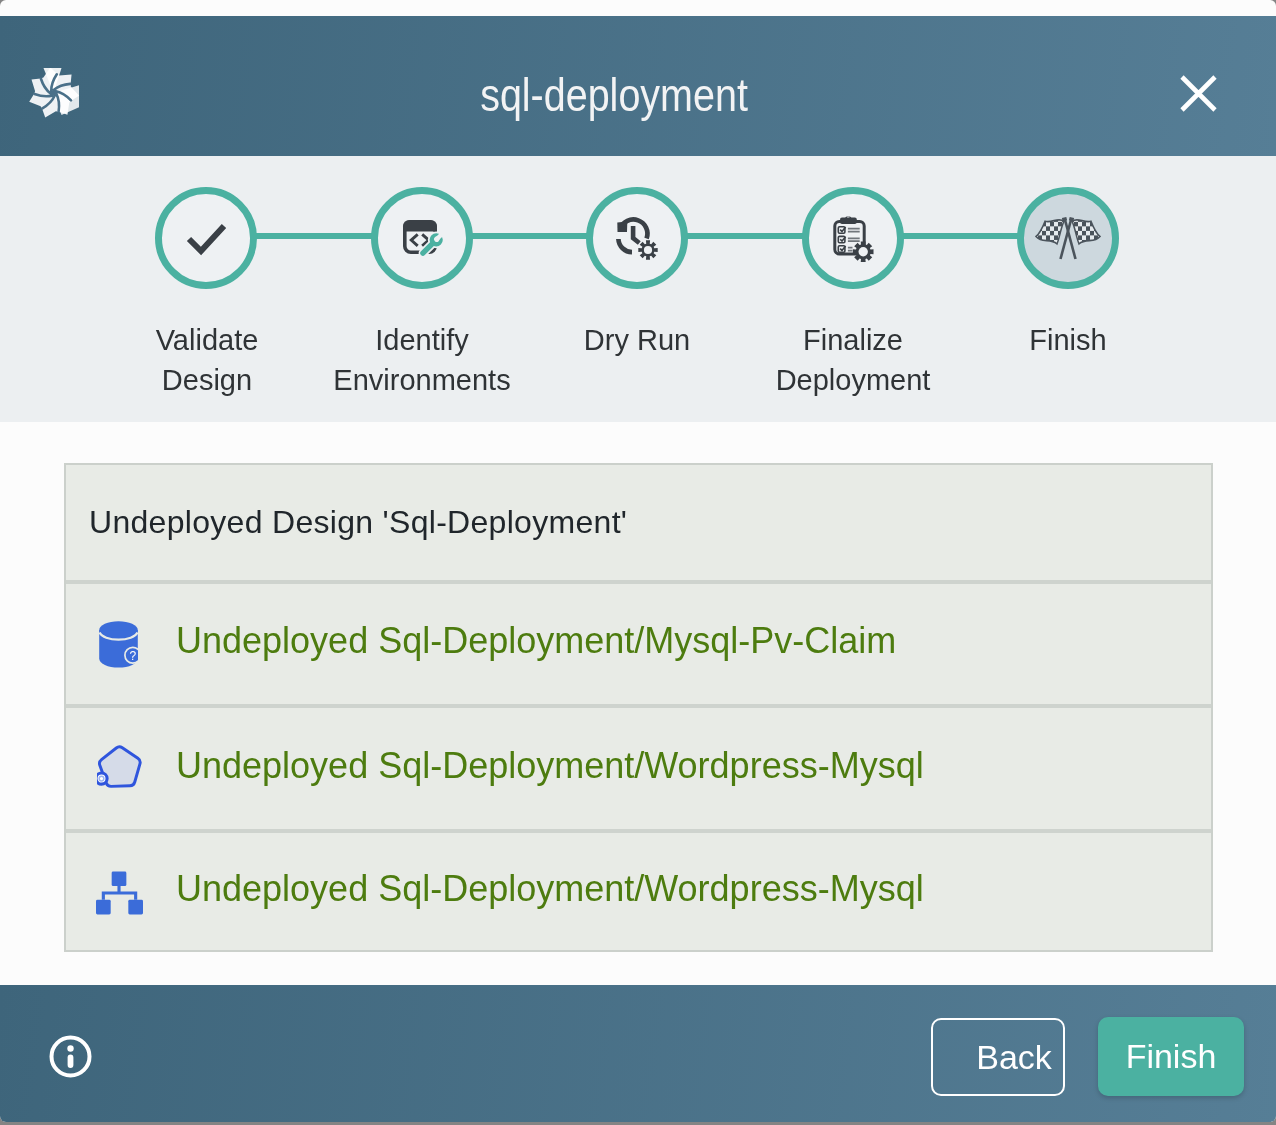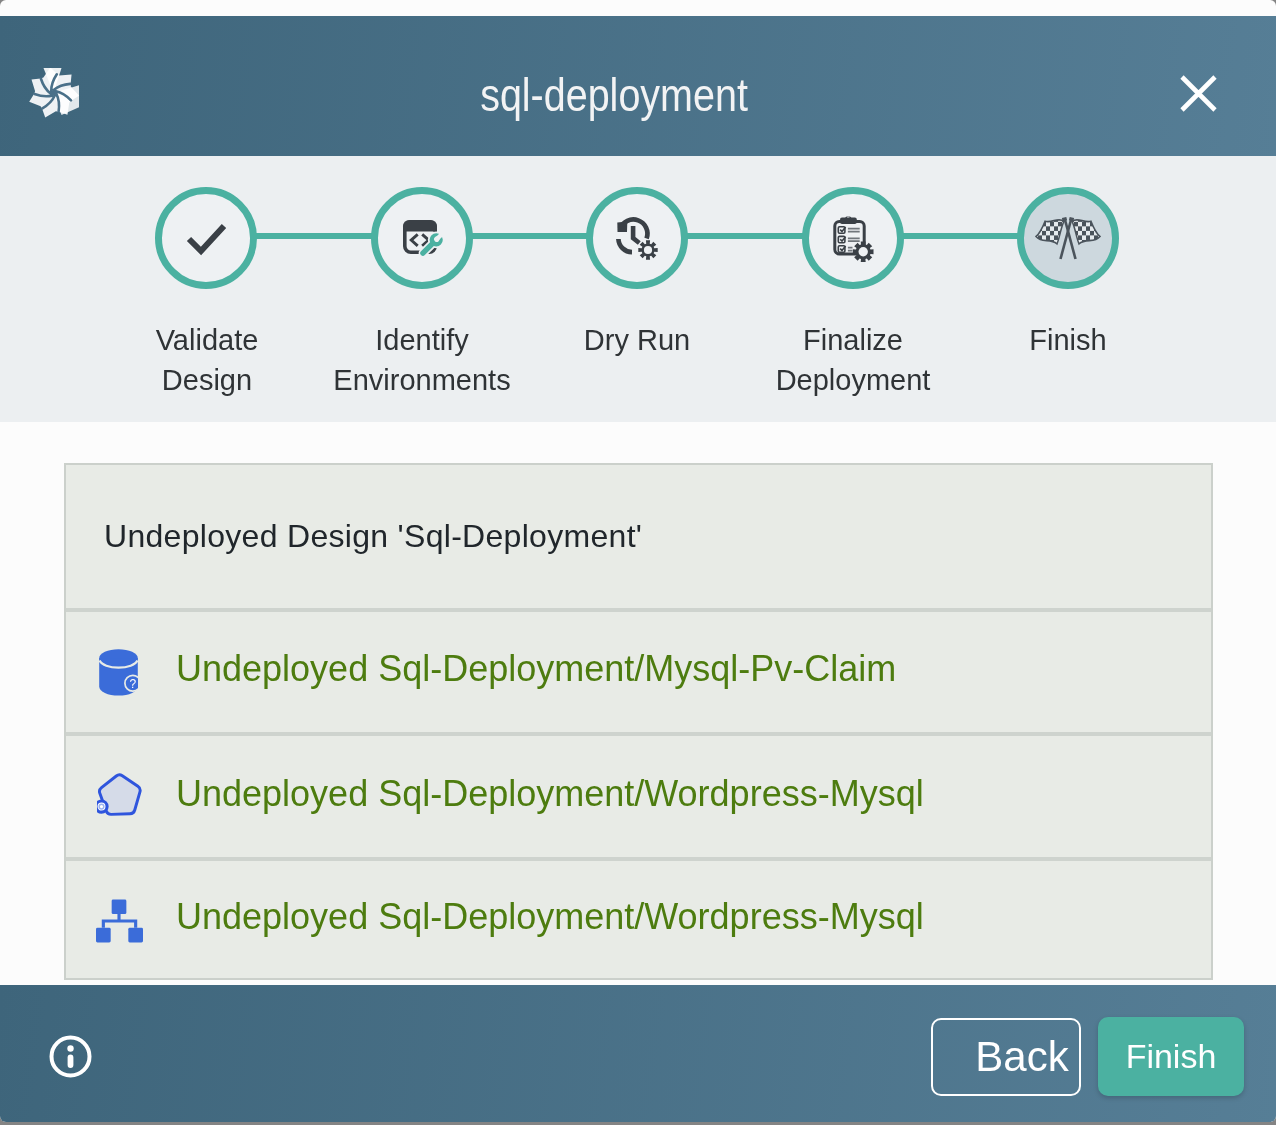--- a/index.html
+++ b/index.html
@@ -8,26 +8,26 @@
   .header{position:absolute;left:0;top:16px;width:1276px;height:156px;background:linear-gradient(97deg,#3e657b 0%,#567e96 100%);}
   .title{position:absolute;left:614px;top:50%;transform:translate(-50%,-50%) scaleX(0.84);color:#f2f3f4;font-size:47px;white-space:nowrap;}
   .steps{position:absolute;left:0;top:156px;width:1276px;height:266px;background:#eceff1;}
   .connector{position:absolute;left:206px;top:77px;width:863px;height:6px;background:#4bb1a1;}
   .circle{position:absolute;width:88px;height:88px;border:7px solid #4bb1a1;border-radius:50%;background:#eef1f3;top:31px;display:flex;align-items:center;justify-content:center;}
   .circle.last{background:#cdd8de;}
   .steplabel{position:absolute;top:164px;width:280px;text-align:center;font-size:29px;line-height:40px;color:#2f3336;}
   .content{position:absolute;left:0;top:433px;width:1276px;height:552px;background:#fcfcfc;}
   .list{position:absolute;left:64px;top:30px;width:1149px;border:2px solid #cbd0cb;background:#e8ebe6;box-sizing:border-box;}
   .row{height:124px;display:flex;align-items:center;box-sizing:border-box;border-top:4px solid #ced3ce;padding-left:33px;}
-  .row.first{height:143px;border-top:none;padding-left:38px;} .row:nth-child(3){height:125px;} .row:nth-child(4){height:121px;}
+  .row.first{height:115px;border-top:none;padding-left:23px;} .row:nth-child(3){height:125px;} .row:nth-child(4){height:121px;}
   .row .ric{width:44px;margin-right:33px;display:flex;align-items:center;justify-content:flex-start;}
   .rtext{font-size:36px;color:#4d7c0f;position:relative;top:-3px;}
   .htext{font-size:32px;color:#20262b;letter-spacing:0.3px;}
   .footer{position:absolute;left:0;top:985px;width:1276px;height:137px;background:linear-gradient(97deg,#3e657b 0%,#567e96 100%);}
-  .btn-back{position:absolute;left:931px;top:33px;width:150px;height:78px;border:2px solid #fff;border-radius:10px;box-sizing:border-box;color:#fff;font-size:42px;display:flex;align-items:center;justify-content:center;padding-left:32px;}
+  .btn-back{position:absolute;left:931px;top:33px;width:134px;height:78px;border:2px solid #fff;border-radius:10px;box-sizing:border-box;color:#fff;font-size:34px;display:flex;align-items:center;justify-content:center;padding-left:32px;}
   .btn-finish{position:absolute;left:1098px;top:32px;width:146px;height:79px;background:#4bb1a1;border-radius:10px;color:#fff;font-size:34px;display:flex;align-items:center;justify-content:center;box-shadow:0 2px 5px rgba(0,0,0,0.18);text-align:center;}
 </style>
 </head>
 <body>
 <div class="modal">
   <div class="header">
     <svg style="position:absolute;left:28px;top:52px" width="51" height="50" viewBox="0 0 51 50">
         <g transform="translate(25.5,25)">
           <path d="M-10.08,-15.52 L-3.14,-25.61 L3.39,-19.20 L5.85,-17.55 L18.06,-18.42 L17.13,-9.33 L17.37,-6.37 L25.67,2.63 L17.97,7.57 L15.81,9.61 L13.94,21.71 L5.28,18.77 L2.35,18.35 L-8.28,24.44 L-11.38,15.83 L-12.88,13.28 L-24.27,8.76 L-19.48,0.97 L-18.41,-1.80 L-21.98,-13.51 L-12.90,-14.62 Z" fill="#eef1f4"></path>
           <path d="M0,0 L26,-8 L26,14 L8,22 Z" fill="#ffffff" opacity="0.85"></path>

